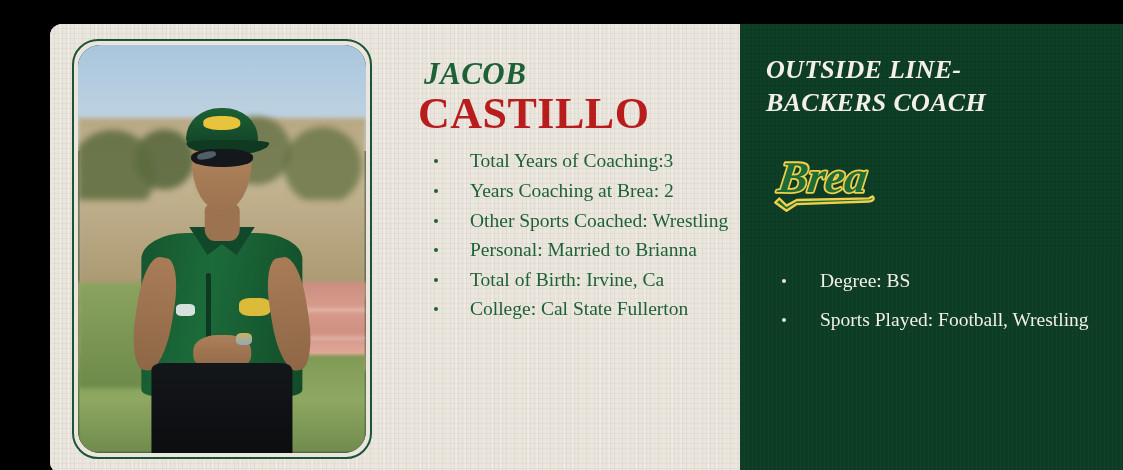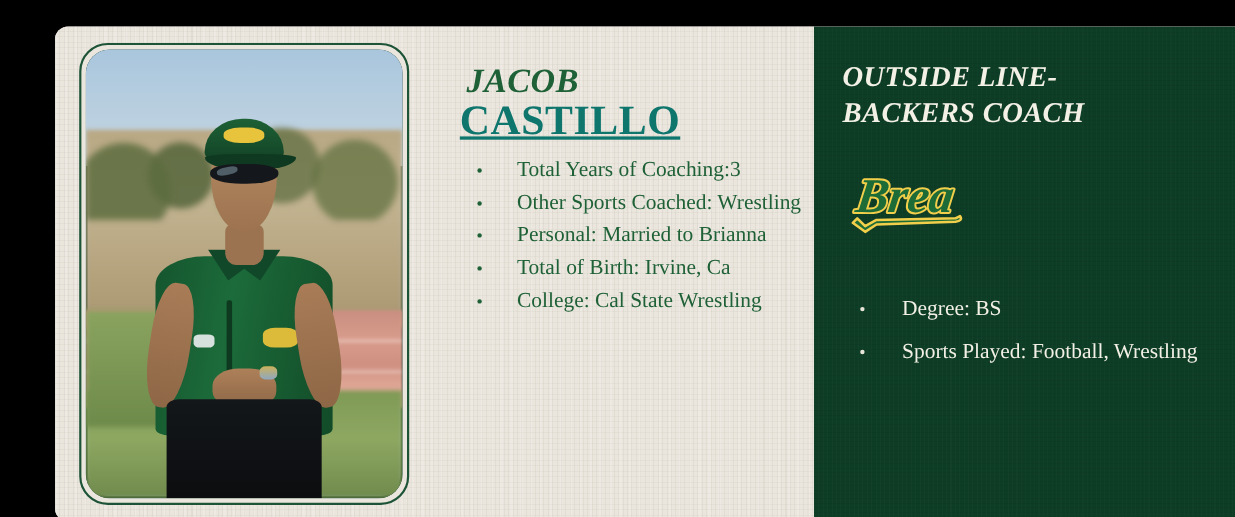--- a/index.html
+++ b/index.html
@@ -232,26 +232,25 @@
     font-style: italic;
     font-weight: 700;
     font-size: 31px;
     color: #1f6137;
     letter-spacing: .5px;
     line-height: 1;
     margin: 0 0 2px 6px;
   }
   .last-name {
     font-weight: 700;
-    font-size: 38px;
-    color: #0f766e;
+    font-size: 44px;
+    color: #b91c1c;
     letter-spacing: .5px;
     line-height: 1.05;
     margin: 0 0 10px 0;
-    text-decoration: underline;
   }
   ul.bullets {
     list-style: none;
     margin: 0;
     padding: 0;
   }
   ul.bullets li {
     position: relative;
     font-size: 19.5px;
     line-height: 1.47;
@@ -377,24 +376,25 @@
             <div class="shorts"></div>
           </div>
         </div>
       </div>
 
       <div class="info-col">
         <div class="first-name">JACOB</div>
         <div class="last-name">CASTILLO</div>
         <ul class="bullets">
           <li>Total Years of Coaching:3</li>
+          <li>Years Coaching at Brea: 2</li>
           <li>Other Sports Coached: Wrestling</li>
           <li>Personal: Married to Brianna</li>
           <li>Total of Birth: Irvine, Ca</li>
-          <li>College: Cal State Wrestling</li>
+          <li>College: Cal State Fullerton</li>
         </ul>
       </div>
     </div>
 
     <div class="right-pane">
       <div class="green-tex"></div>
 
       <div class="role-row">
         <h2 class="role-title">OUTSIDE LINE-BACKERS COACH</h2>
 

